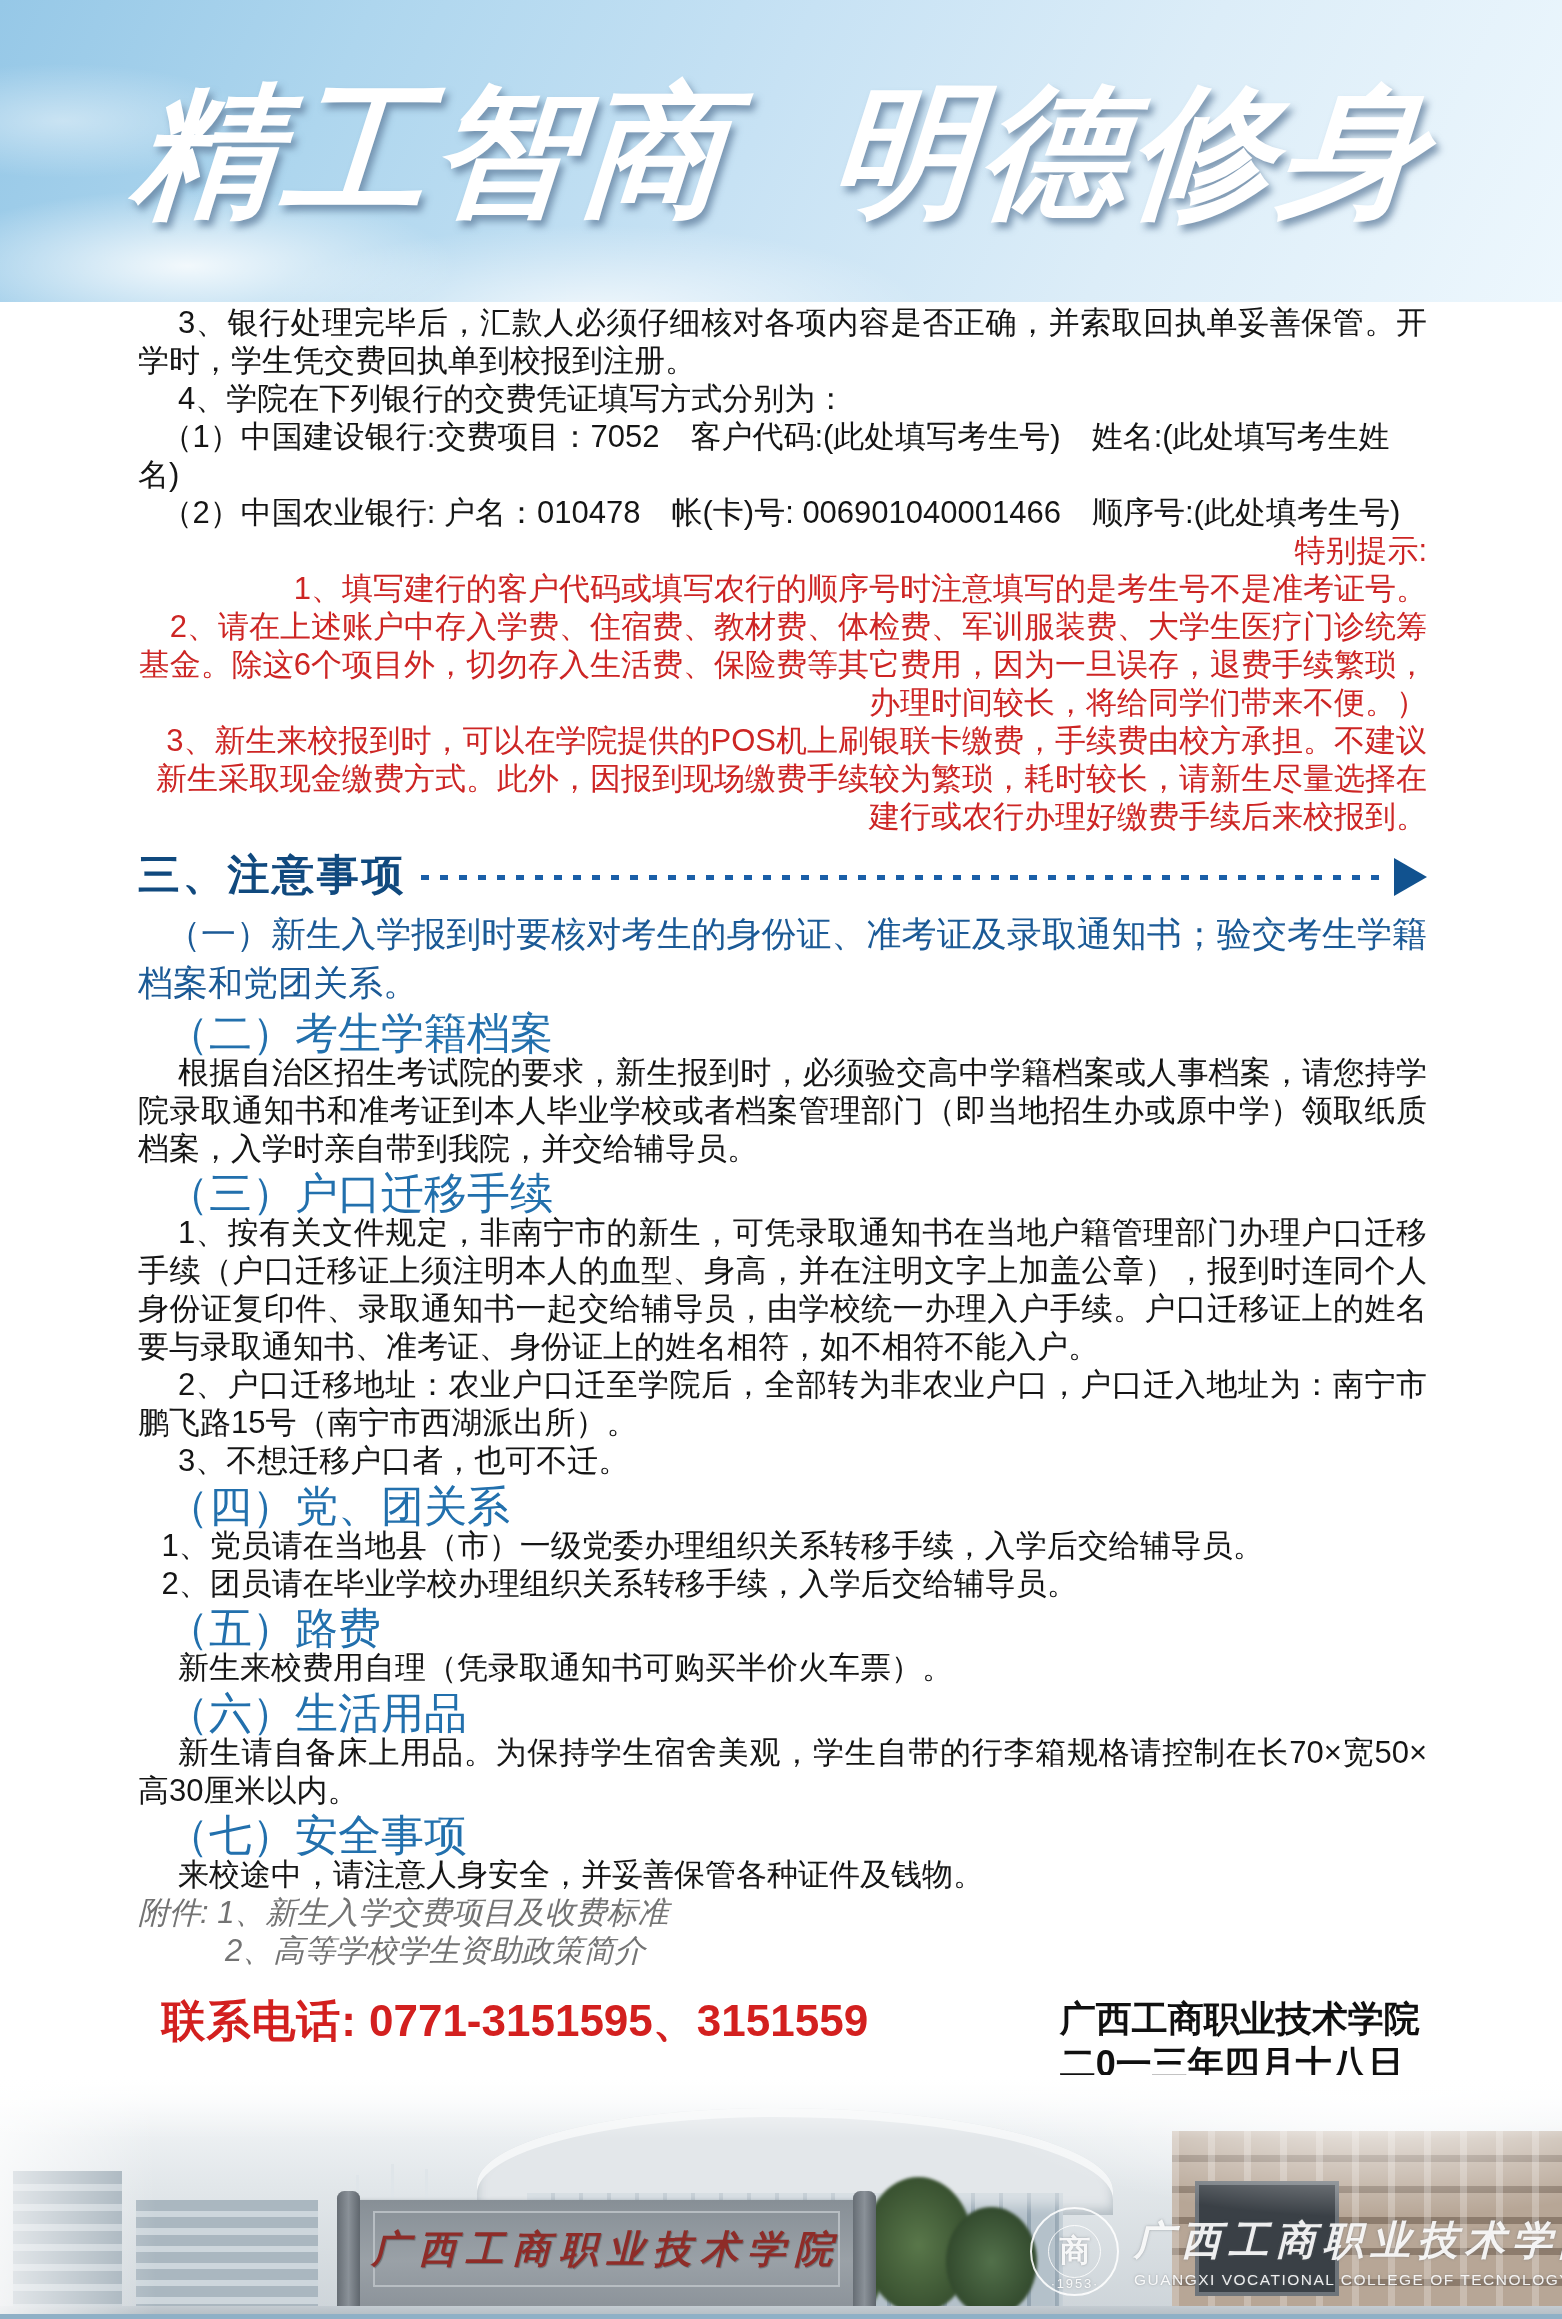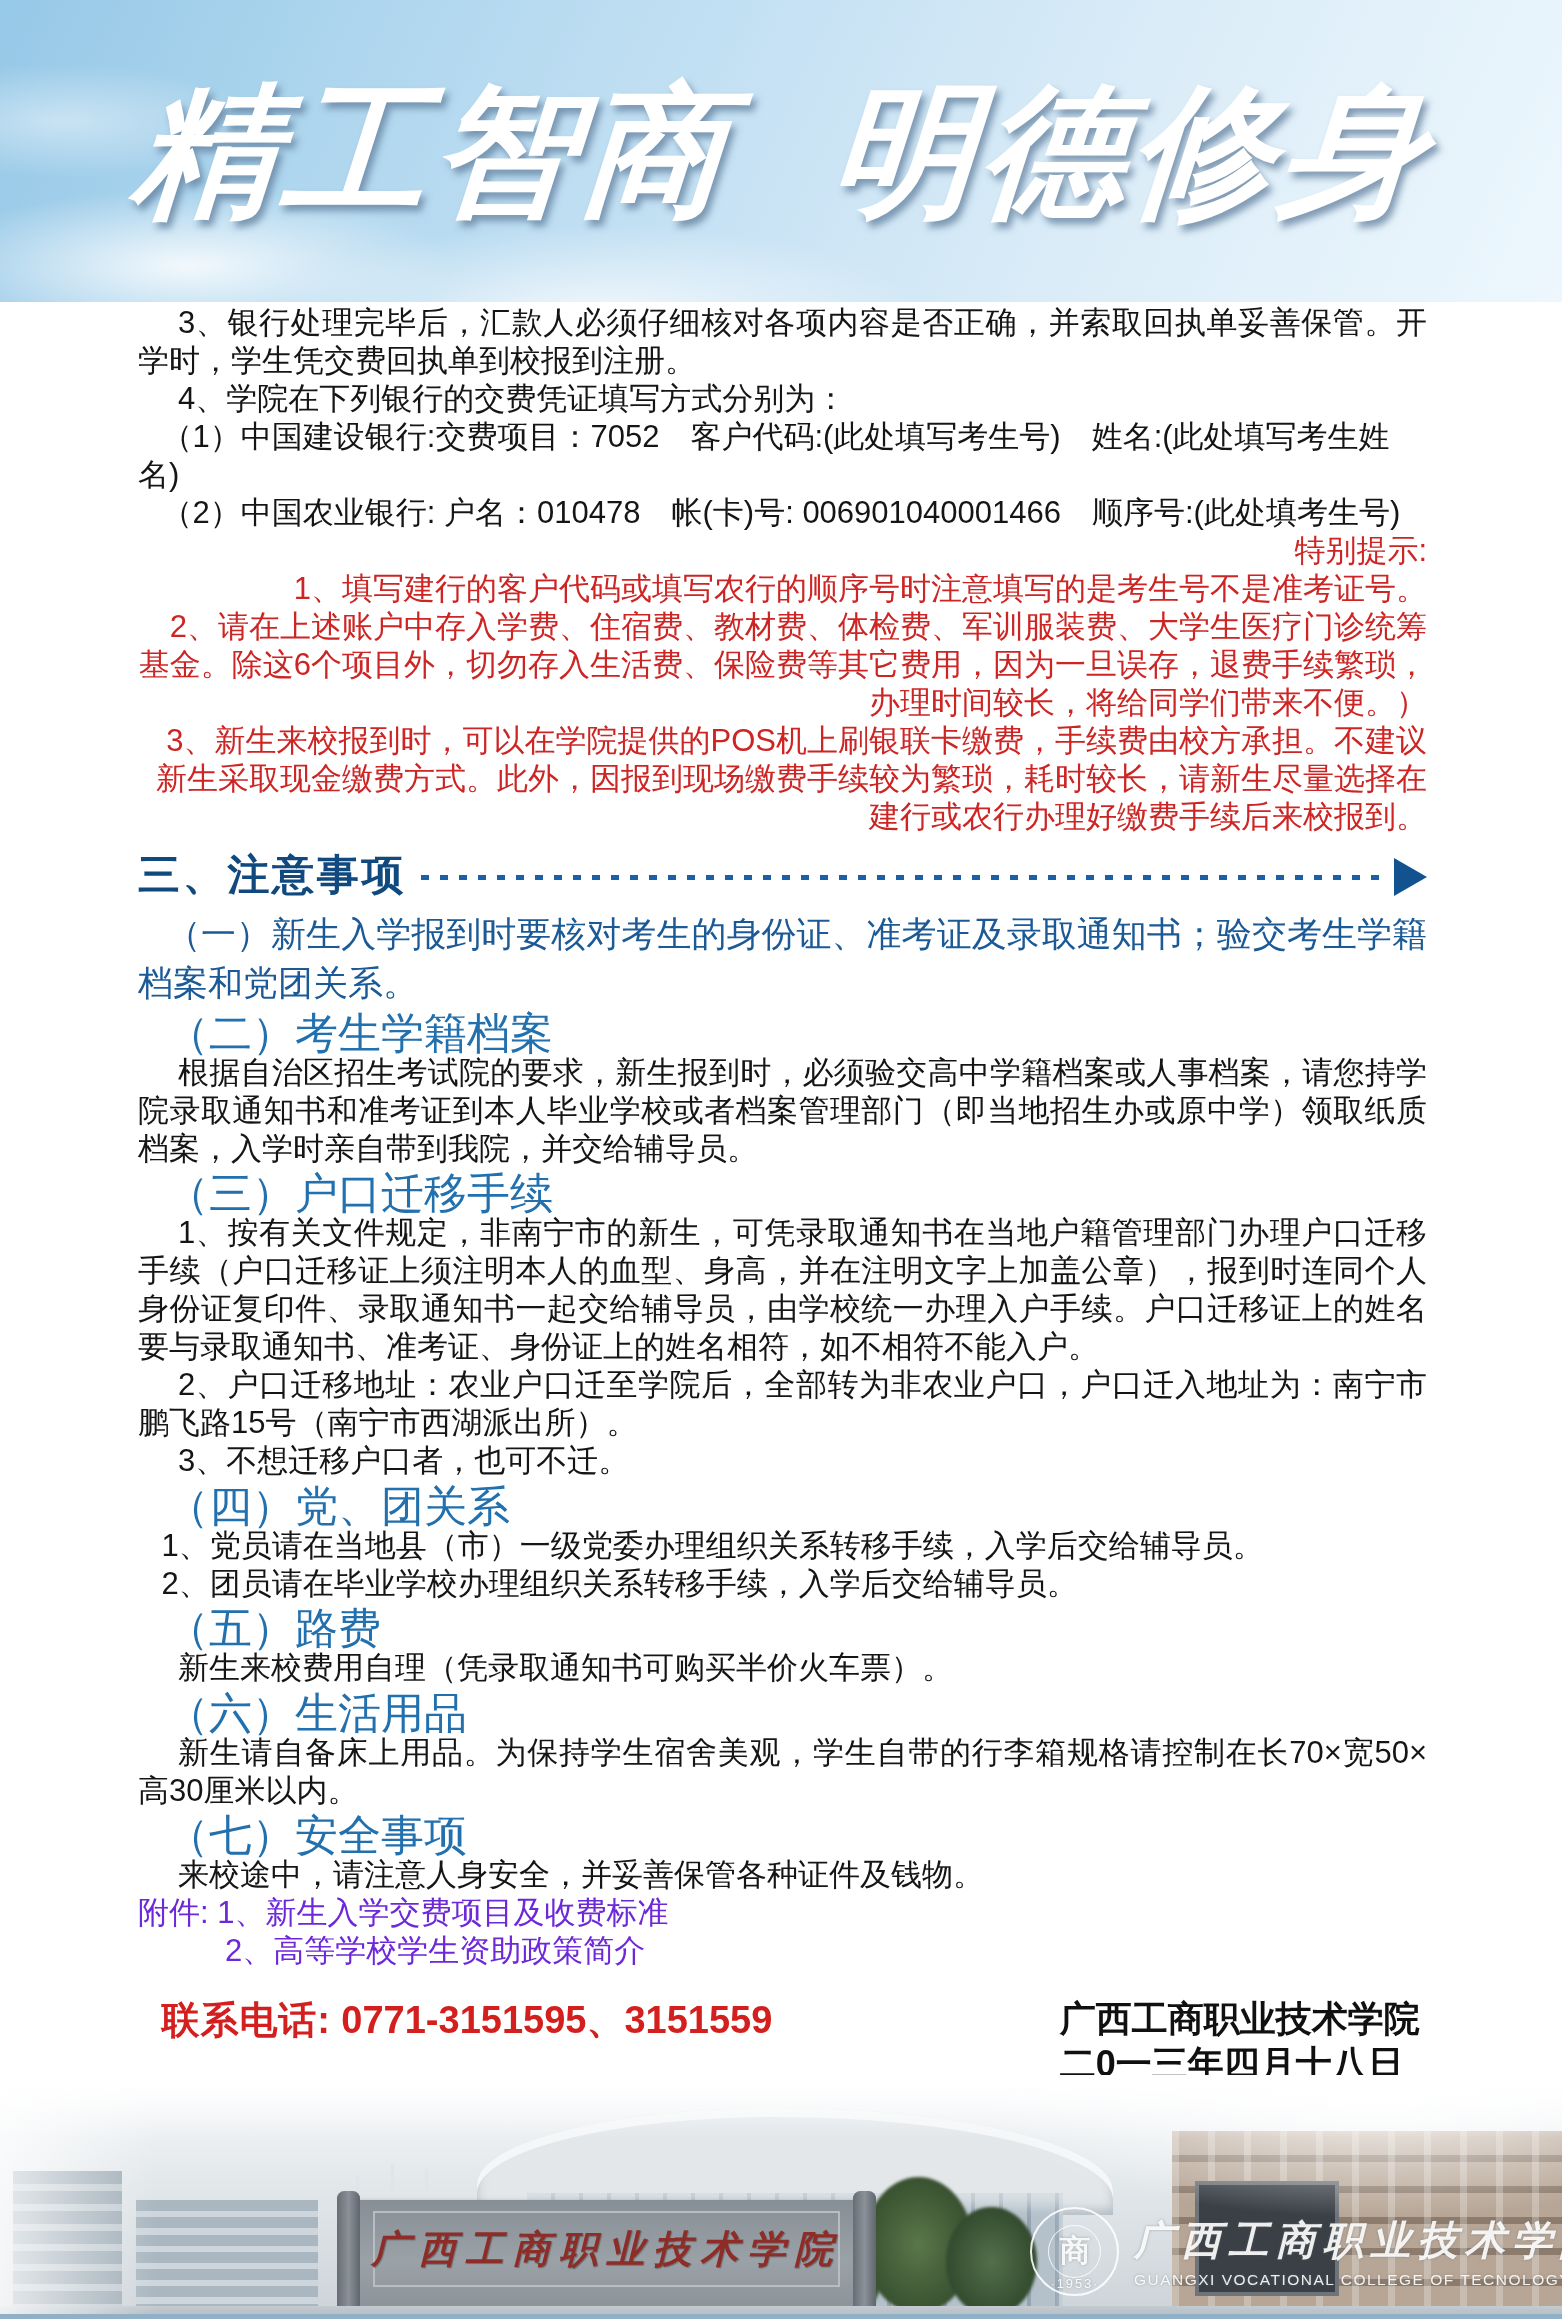--- a/index.html
+++ b/index.html
@@ -57,27 +57,27 @@
     border-left:33px solid #11528f;
   }
   .blue-lead{
     color:#1b5a96;font-size:35px;line-height:49px;margin-top:9px !important;
     text-indent:28px;text-align:justify;
   }
   .h2{
     color:#2270ad;font-size:43px;line-height:42px;margin-top:4.5px !important;
     text-indent:28px;
   }
-  .att{color:#6d28d9;font-size:31px;line-height:38px;}
+  .att{color:#737373;font-size:31px;line-height:38px;font-style:italic;}
   .att2{padding-left:87px;}
   
   .sign-row{
     display:flex;justify-content:space-between;align-items:flex-start;margin-top:25.5px;
   }
-  .contact{color:#d3201f;font-weight:bold;font-size:38px;line-height:49px;padding-left:23.6px;}
+  .contact{color:#d3201f;font-weight:bold;font-size:44px;line-height:49px;padding-left:23.6px;}
   .contact .lbl{letter-spacing:0.9px;}
   .signature{font-weight:bold;font-size:36px;line-height:45px;color:#101010;margin-right:7.3px;}
   
   .photo{
     position:absolute;left:0;top:2075px;width:1563px;height:245px;overflow:hidden;
     background:linear-gradient(#ffffff 0%,#f0f3f5 16%,#e2e7ea 45%,#ccd3d8 100%);
   }
   .photo *{position:absolute;}
   .bld{background:#a9b6bf;}
   .bld-l1{left:12.7px;bottom:12.7px;width:109px;height:136px;

